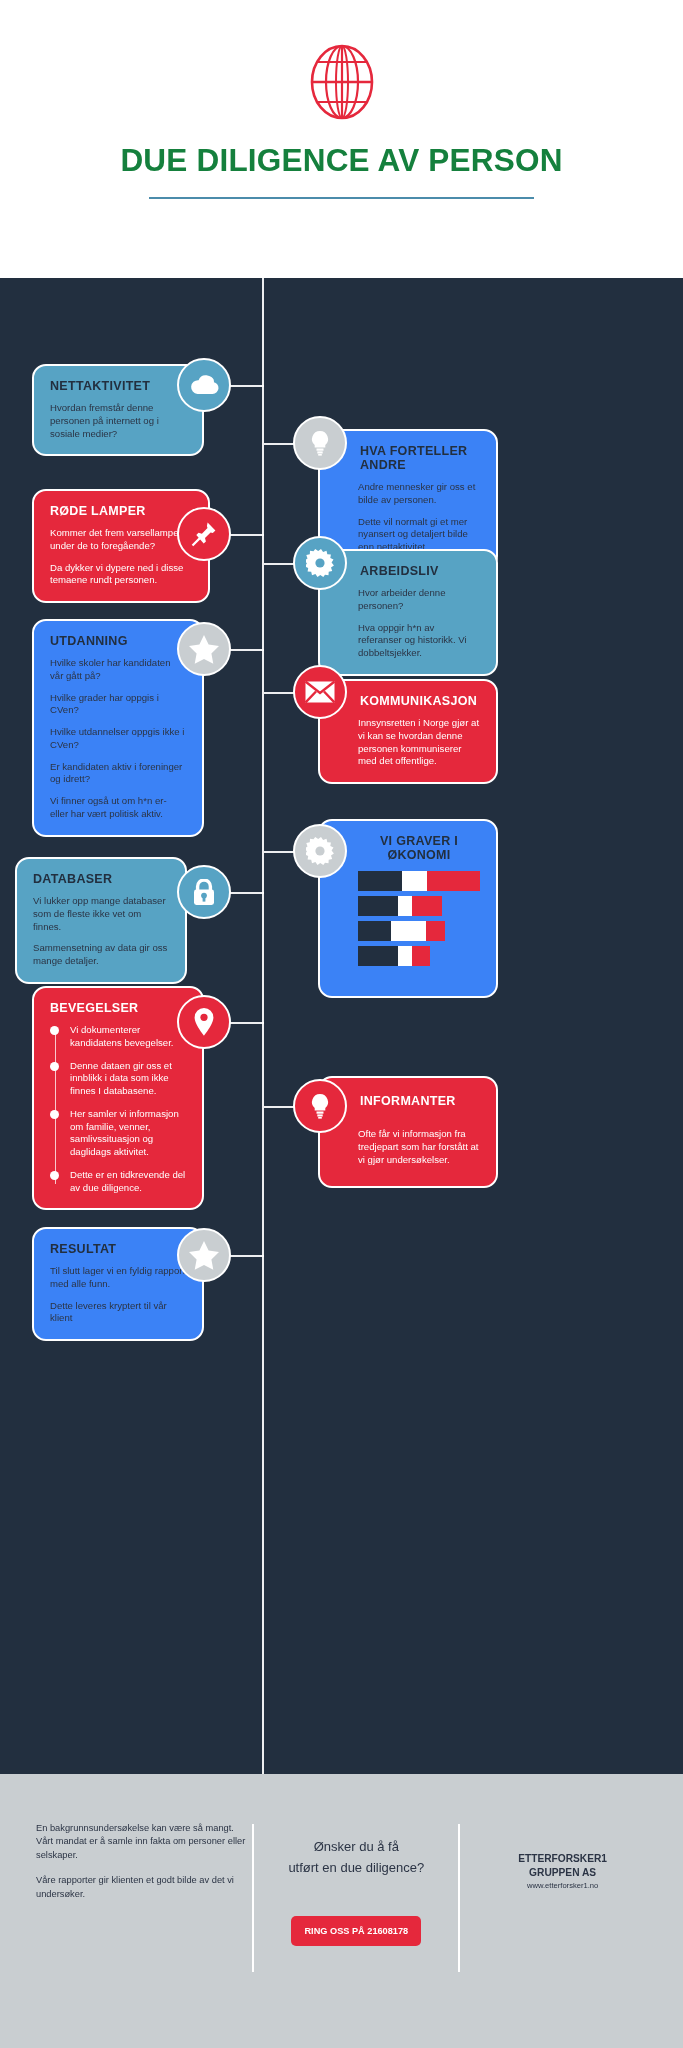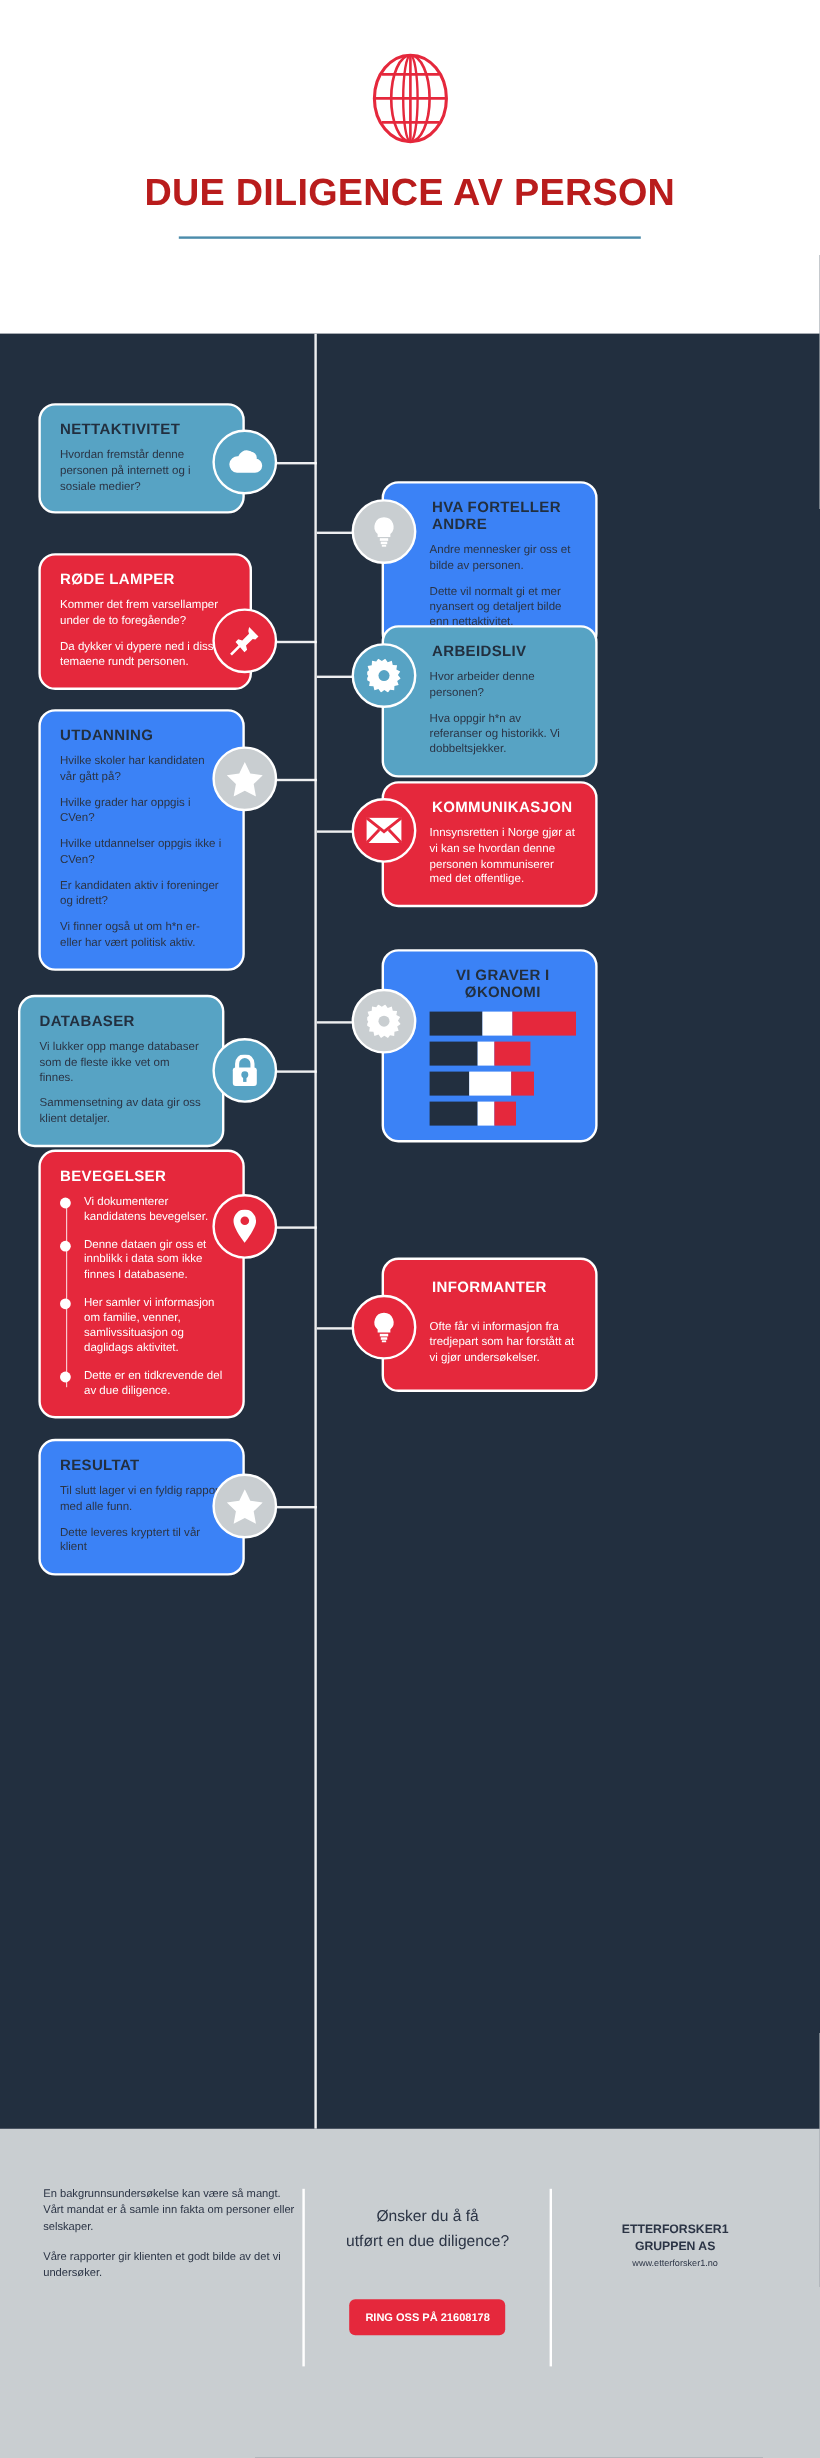--- a/index.html
+++ b/index.html
@@ -16,21 +16,21 @@
   
   .header {
     background: #ffffff;
     padding-top: 36px;
     text-align: center;
     height: 278px;
   }
   .globe-wrap { display: flex; justify-content: center; align-items: center; height: 92px; }
   .globe { display: block; }
   .main-title {
-    color: #b91c1c;
+    color: #15803d;
     font-size: 31.5px;
     font-weight: bold;
     letter-spacing: 0.2px;
     margin-top: 14px;
     font-family: "Liberation Sans", sans-serif;
   }
   .title-rule {
     width: 385px;
     height: 2px;
     background: #4b8cab;
@@ -66,20 +66,21 @@
     background: #ffffff;
     opacity: 0.92;
   }
 
   
   .card {
     position: absolute;
     border-radius: 14px;
     border: 2.5px solid #ffffff;
     padding: 13px 16px 14px 16px;
+    margin-top: 28px;
   }
   .card.blue  { background: #57a3c4; }
   .card.red   { background: #e5283c; }
   .card.grey  { background: #3b82f6; }
 
   .card h3 {
     font-size: 12.5px;
     font-weight: bold;
     letter-spacing: 0.3px;
     margin-bottom: 9px;
@@ -310,21 +311,21 @@
     <p>Innsynsretten i Norge gjør at vi kan se hvordan denne personen kommuniserer med det offentlige.</p>
   </div>
   <div class="badge red" style="left:293px; top:387px;">
     <svg width="30" height="22" viewBox="0 0 30 22">
       <rect x="0.5" y="0.5" width="29" height="21" fill="#ffffff"></rect>
       <path d="M0.5 0.5L15 12 29.5 0.5" fill="none" stroke="#e5283c" stroke-width="2.4"></path>
       <path d="M0.5 21.5L11 10.5M29.5 21.5L19 10.5" fill="none" stroke="#e5283c" stroke-width="2.4"></path>
     </svg>
   </div>
 
-  <div class="card grey right" style="left:318px; top:513px; width:180px; padding-bottom:12px;">
+  <div class="card grey right" style="left:318px; top:513px; width:180px; padding-bottom:30px;">
     <h3 style="text-align:center; padding-left:0;">VI GRAVER I ØKONOMI</h3>
     <div class="barchart">
       <div class="bar-row">
         <div class="seg-dark" style="width:46px;"></div>
         <div class="seg-white" style="width:26px;"></div>
         <div class="seg-red" style="width:56px;"></div>
       </div>
       <div class="bar-row">
         <div class="seg-dark" style="width:40px;"></div>
         <div class="seg-white" style="width:14px;"></div>
@@ -345,21 +346,21 @@
   <div class="badge grey" style="left:293px; top:546px;">
     <svg width="28" height="28" viewBox="0 0 28 28">
       <path fill="#ffffff" d="M14 0l2.1 2.9 3.4-1.2.8 3.5 3.6.2-.6 3.5 3.2 1.7-1.9 3 2.3 2.8-2.9 2.1 1.2 3.4-3.5.8-.2 3.6-3.5-.6L16.3 28l-3-1.9L10.5 28l-2.1-2.9-3.4 1.2-.8-3.5-3.6-.2.6-3.5L-2 17.4l1.9-3-2.3-2.8 2.9-2.1L-.7 6.1l3.5-.8.2-3.6 3.5.6L8.2 0l3 1.9z" transform="translate(1,0)"></path>
       <circle cx="14" cy="14" r="4.6" fill="#c9ced1"></circle>
     </svg>
   </div>
 
   <div class="card blue" style="left:15px; top:551px; width:172px;">
     <h3>DATABASER</h3>
     <p>Vi lukker opp mange databaser som de fleste ikke vet om finnes.</p>
-    <p>Sammensetning av data gir oss klient detaljer.</p>
+    <p>Sammensetning av data gir oss mange detaljer.</p>
   </div>
   <div class="badge blue" style="left:177px; top:587px;">
     <svg width="24" height="27" viewBox="0 0 24 27">
       <path d="M5.6 11V7.4a6.4 6.4 0 0 1 12.8 0V11" fill="none" stroke="#ffffff" stroke-width="3.4"></path>
       <rect x="2" y="10.5" width="20" height="15.5" rx="2.4" fill="#ffffff"></rect>
       <circle cx="12" cy="16.6" r="2.9" fill="#57a3c4"></circle>
       <rect x="10.6" y="16.6" width="2.8" height="6" fill="#57a3c4"></rect>
     </svg>
   </div>
 

